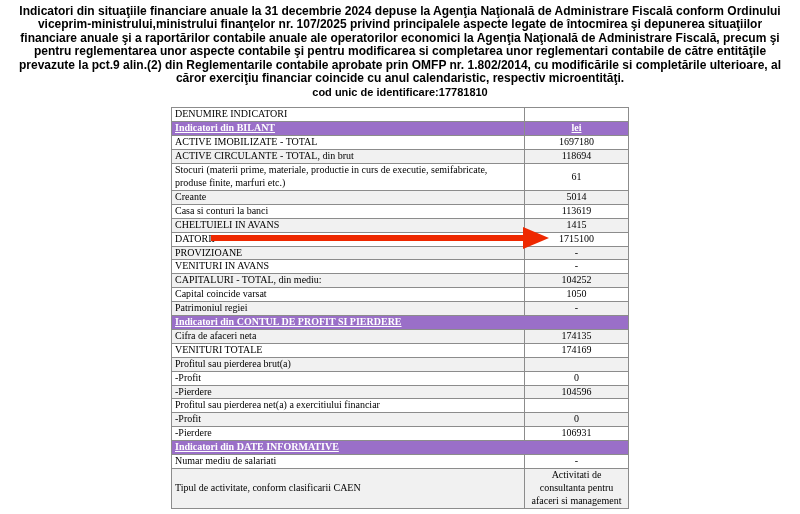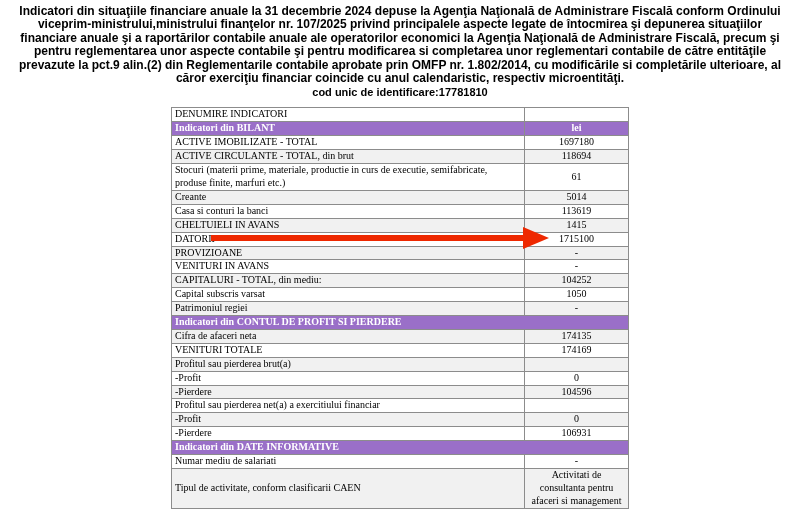--- a/index.html
+++ b/index.html
@@ -26,21 +26,21 @@
   }
   .table-wrap{position:relative;width:458px;margin:8px auto 0;}
   table{
     width:100%;border-collapse:collapse;
     font-size:10px;line-height:12.9px;table-layout:fixed;
   }
   td{border:1px solid var(--border);padding:0 3px;vertical-align:middle;}
   td.lbl{text-align:left;}
   td.val{width:104px;text-align:center;}
   tbody tr:nth-child(even){background:var(--stripe);}
-  tbody tr.section{background:var(--purple);color:#fff;font-weight:bold;}
+  tbody tr.section{background:var(--purple);color:#fff;font-weight:bold;text-decoration:underline;}
   tbody tr.section td.span{text-align:left;}
   .arrow{
     position:absolute;left:40px;transform:translateY(-50%);
     width:338px;height:22px;pointer-events:none;z-index:5;
   }
   .arrow svg{display:block;}
   .arrow .fill{fill:var(--arrow);}
 </style>
 </head>
 <body>
@@ -94,21 +94,21 @@
         </tr>
         <tr>
           <td class="lbl">VENITURI IN AVANS</td>
           <td class="val">-</td>
         </tr>
         <tr>
           <td class="lbl">CAPITALURI - TOTAL, din mediu:</td>
           <td class="val">104252</td>
         </tr>
         <tr>
-          <td class="lbl">Capital subscris varsat</td>
+          <td class="lbl">Capital coincide varsat</td>
           <td class="val">1050</td>
         </tr>
         <tr>
           <td class="lbl">Patrimoniul regiei</td>
           <td class="val">-</td>
         </tr>
         <tr class="section">
           <td colspan="2" class="span">Indicatori din CONTUL DE PROFIT SI PIERDERE</td>
         </tr>
         <tr>

